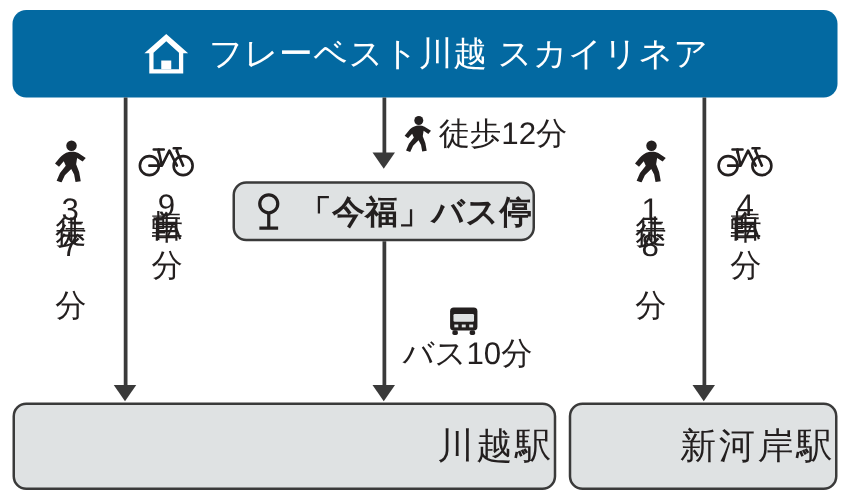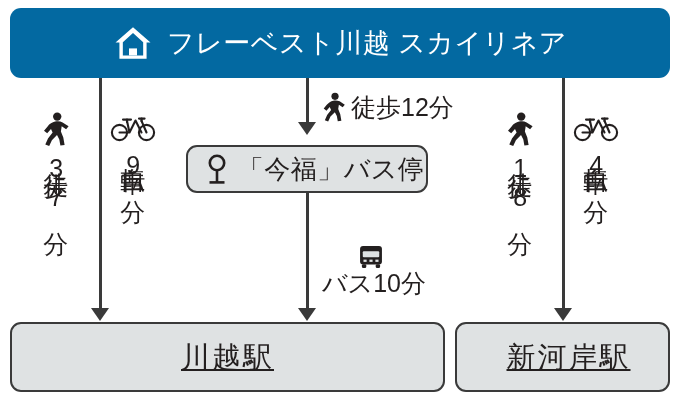--- a/index.html
+++ b/index.html
@@ -108,36 +108,36 @@
     position: absolute;
     background: #dfe2e3;
     border: 2.6px solid #3a3a3a;
     border-radius: 11px;
     box-sizing: border-box;
     display: flex;
     align-items: center;
     color: #231f1f;
   }
   .busstop-box {
-    justify-content: center;
+    justify-content: space-between;
     padding-left: 14px;
+    font-weight: bold;
   }
   .busstop-box .bs-icon {
     display: block;
     margin-right: 8px;
     flex: 0 0 auto;
   }
   .busstop-box .bs-text {
     font-size: 26px;
     line-height: 1;
     letter-spacing: 0.5px;
   }
   .station-box {
-    justify-content: center;
-    text-decoration: underline;
+    justify-content: flex-end;
   }
   .station-box .st-text {
     font-size: 29px;
     line-height: 1;
     letter-spacing: 2px;
   }
 </style>
 </head>
 <body>
 

